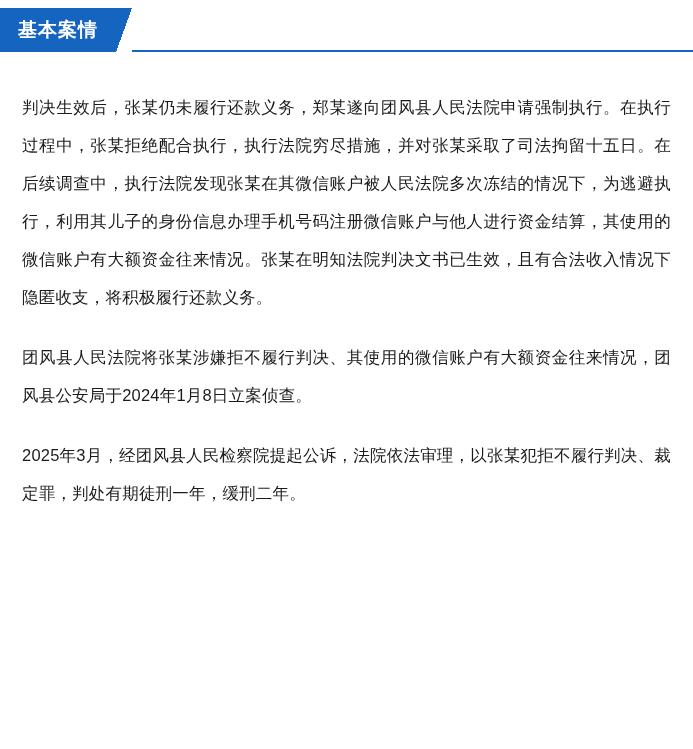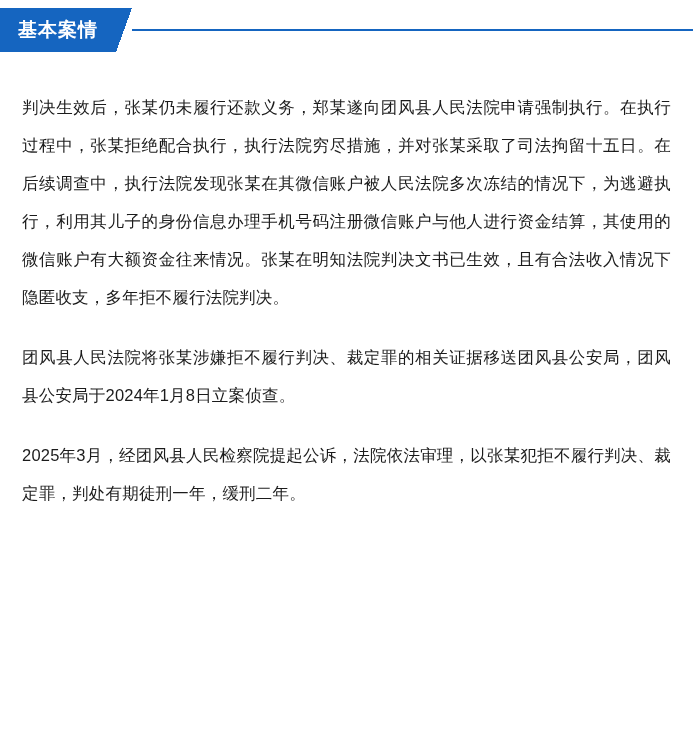--- a/index.html
+++ b/index.html
@@ -13,21 +13,21 @@
     font-family: "Liberation Sans", "DejaVu Sans", sans-serif;
     color: #1b1b1b;
   }
   .page {
     width: 693px;
     box-sizing: border-box;
     padding: 0;
   }
   .section-header {
     display: flex;
-    align-items: center;
+    align-items: flex-end;
     height: 44px;
     margin-top: 8px;
   }
   .section-header .tab {
     background: #1565c0;
     color: #ffffff;
     font-size: 19px;
     font-weight: bold;
     letter-spacing: 1px;
     display: flex;
@@ -75,18 +75,18 @@
 
   <div class="section-header">
     <div class="tab">基本案情</div>
     <div class="tab-slant"></div>
     <div class="rule-wrap">
       <div class="rule"></div>
     </div>
   </div>
 
   <div class="content">
-    <p class="para">判决生效后，张某仍未履行还款义务，郑某遂向团风县人民法院申请强制执行。在执行过程中，张某拒绝配合执行，执行法院穷尽措施，并对张某采取了司法拘留十五日。在后续调查中，执行法院发现张某在其微信账户被人民法院多次冻结的情况下，为逃避执行，利用其儿子的身份信息办理手机号码注册微信账户与他人进行资金结算，其使用的微信账户有大额资金往来情况。张某在明知法院判决文书已生效，且有合法收入情况下隐匿收支，多年拒不履行法院判决。</p>
-    <p class="para">团风县人民法院将张某涉嫌拒不履行判决、裁定罪的相关证据移送团风县公安局，团风县公安局于2024年1月8日立案侦查。</p>
+    <p class="para">判决生效后，张某仍未履行还款义务，郑某遂向团风县人民法院申请强制执行。在执行过程中，张某拒绝配合执行，执行法院穷尽措施，并对张某采取了司法拘留十五日。在后续调查中，执行法院发现张某在其微信账户被人民法院多次冻结的情况下，为逃避执行，利用其儿子的身份信息办理手机号码注册微信账户与他人进行资金结算，其使用的微信账户有大额资金往来情况。张某在明知法院判决文书已生效，且有合法收入情况下隐匿收支，将积极履行还款义务。</p>
+    <p class="para">团风县人民法院将张某涉嫌拒不履行判决、其使用的微信账户有大额资金往来情况，团风县公安局于2024年1月8日立案侦查。</p>
     <p class="para">2025年3月，经团风县人民检察院提起公诉，法院依法审理，以张某犯拒不履行判决、裁定罪，判处有期徒刑一年，缓刑二年。</p>
   </div>
 
 </div>
 
 </body></html>

